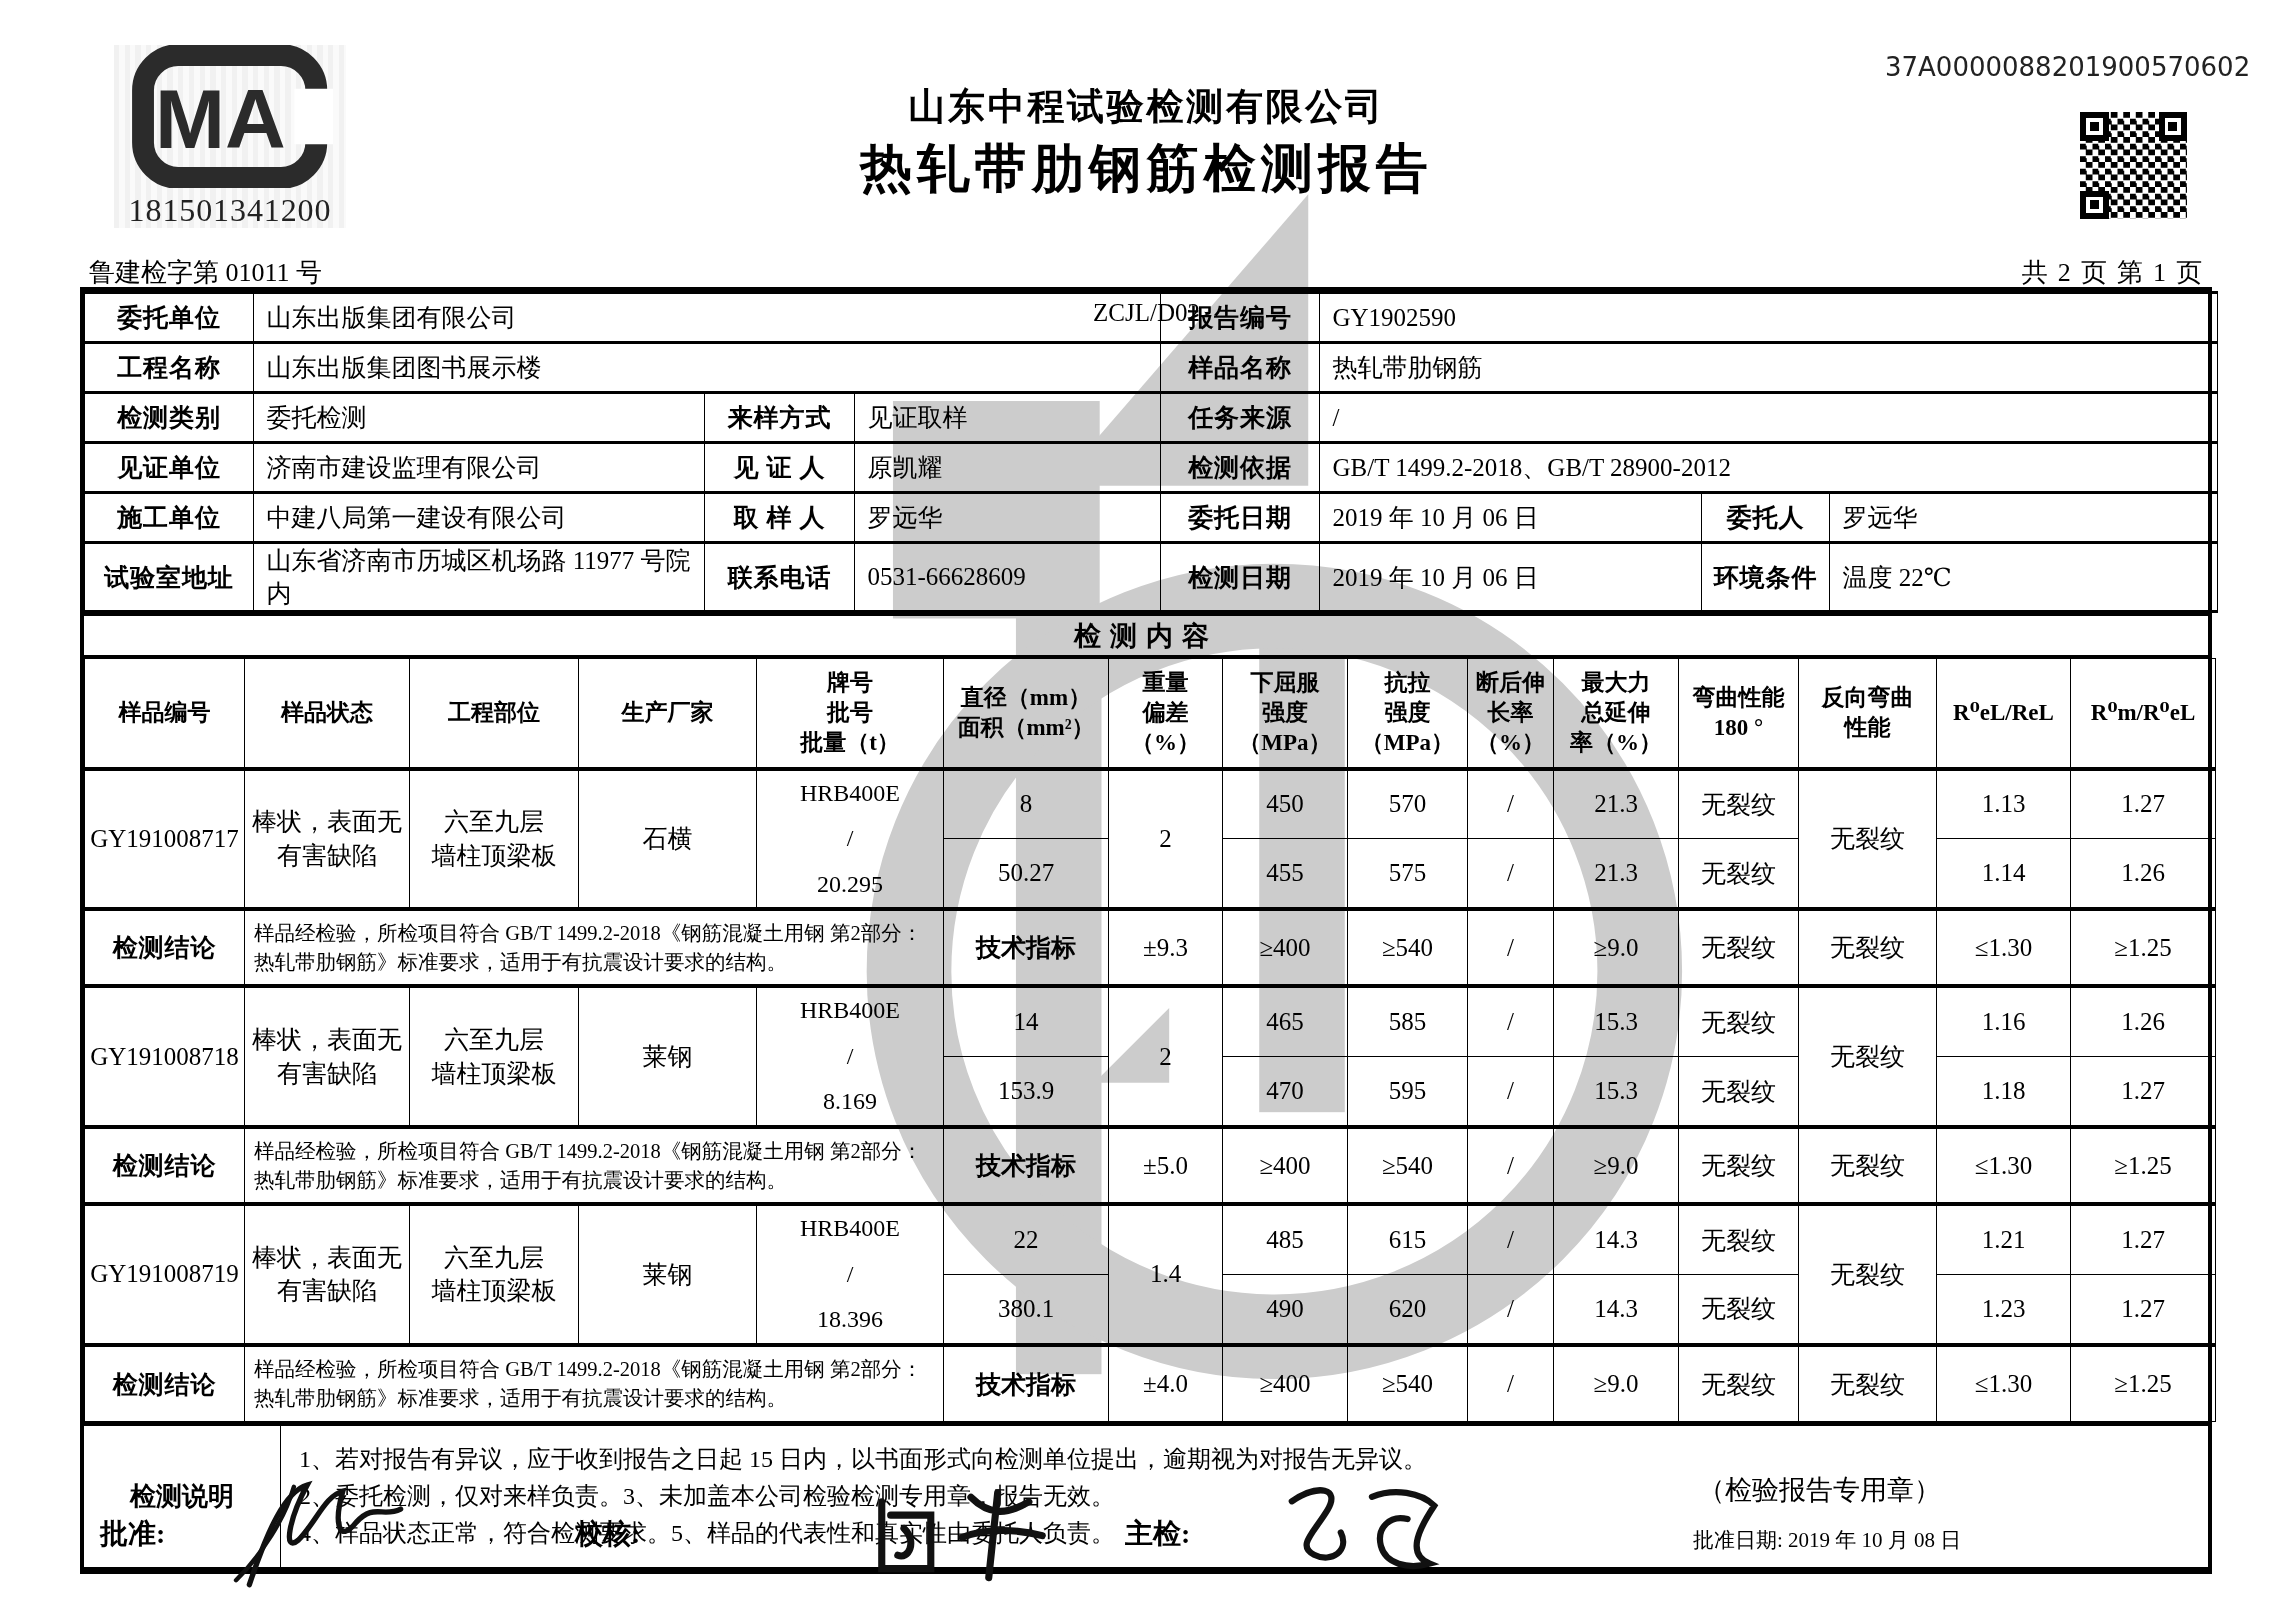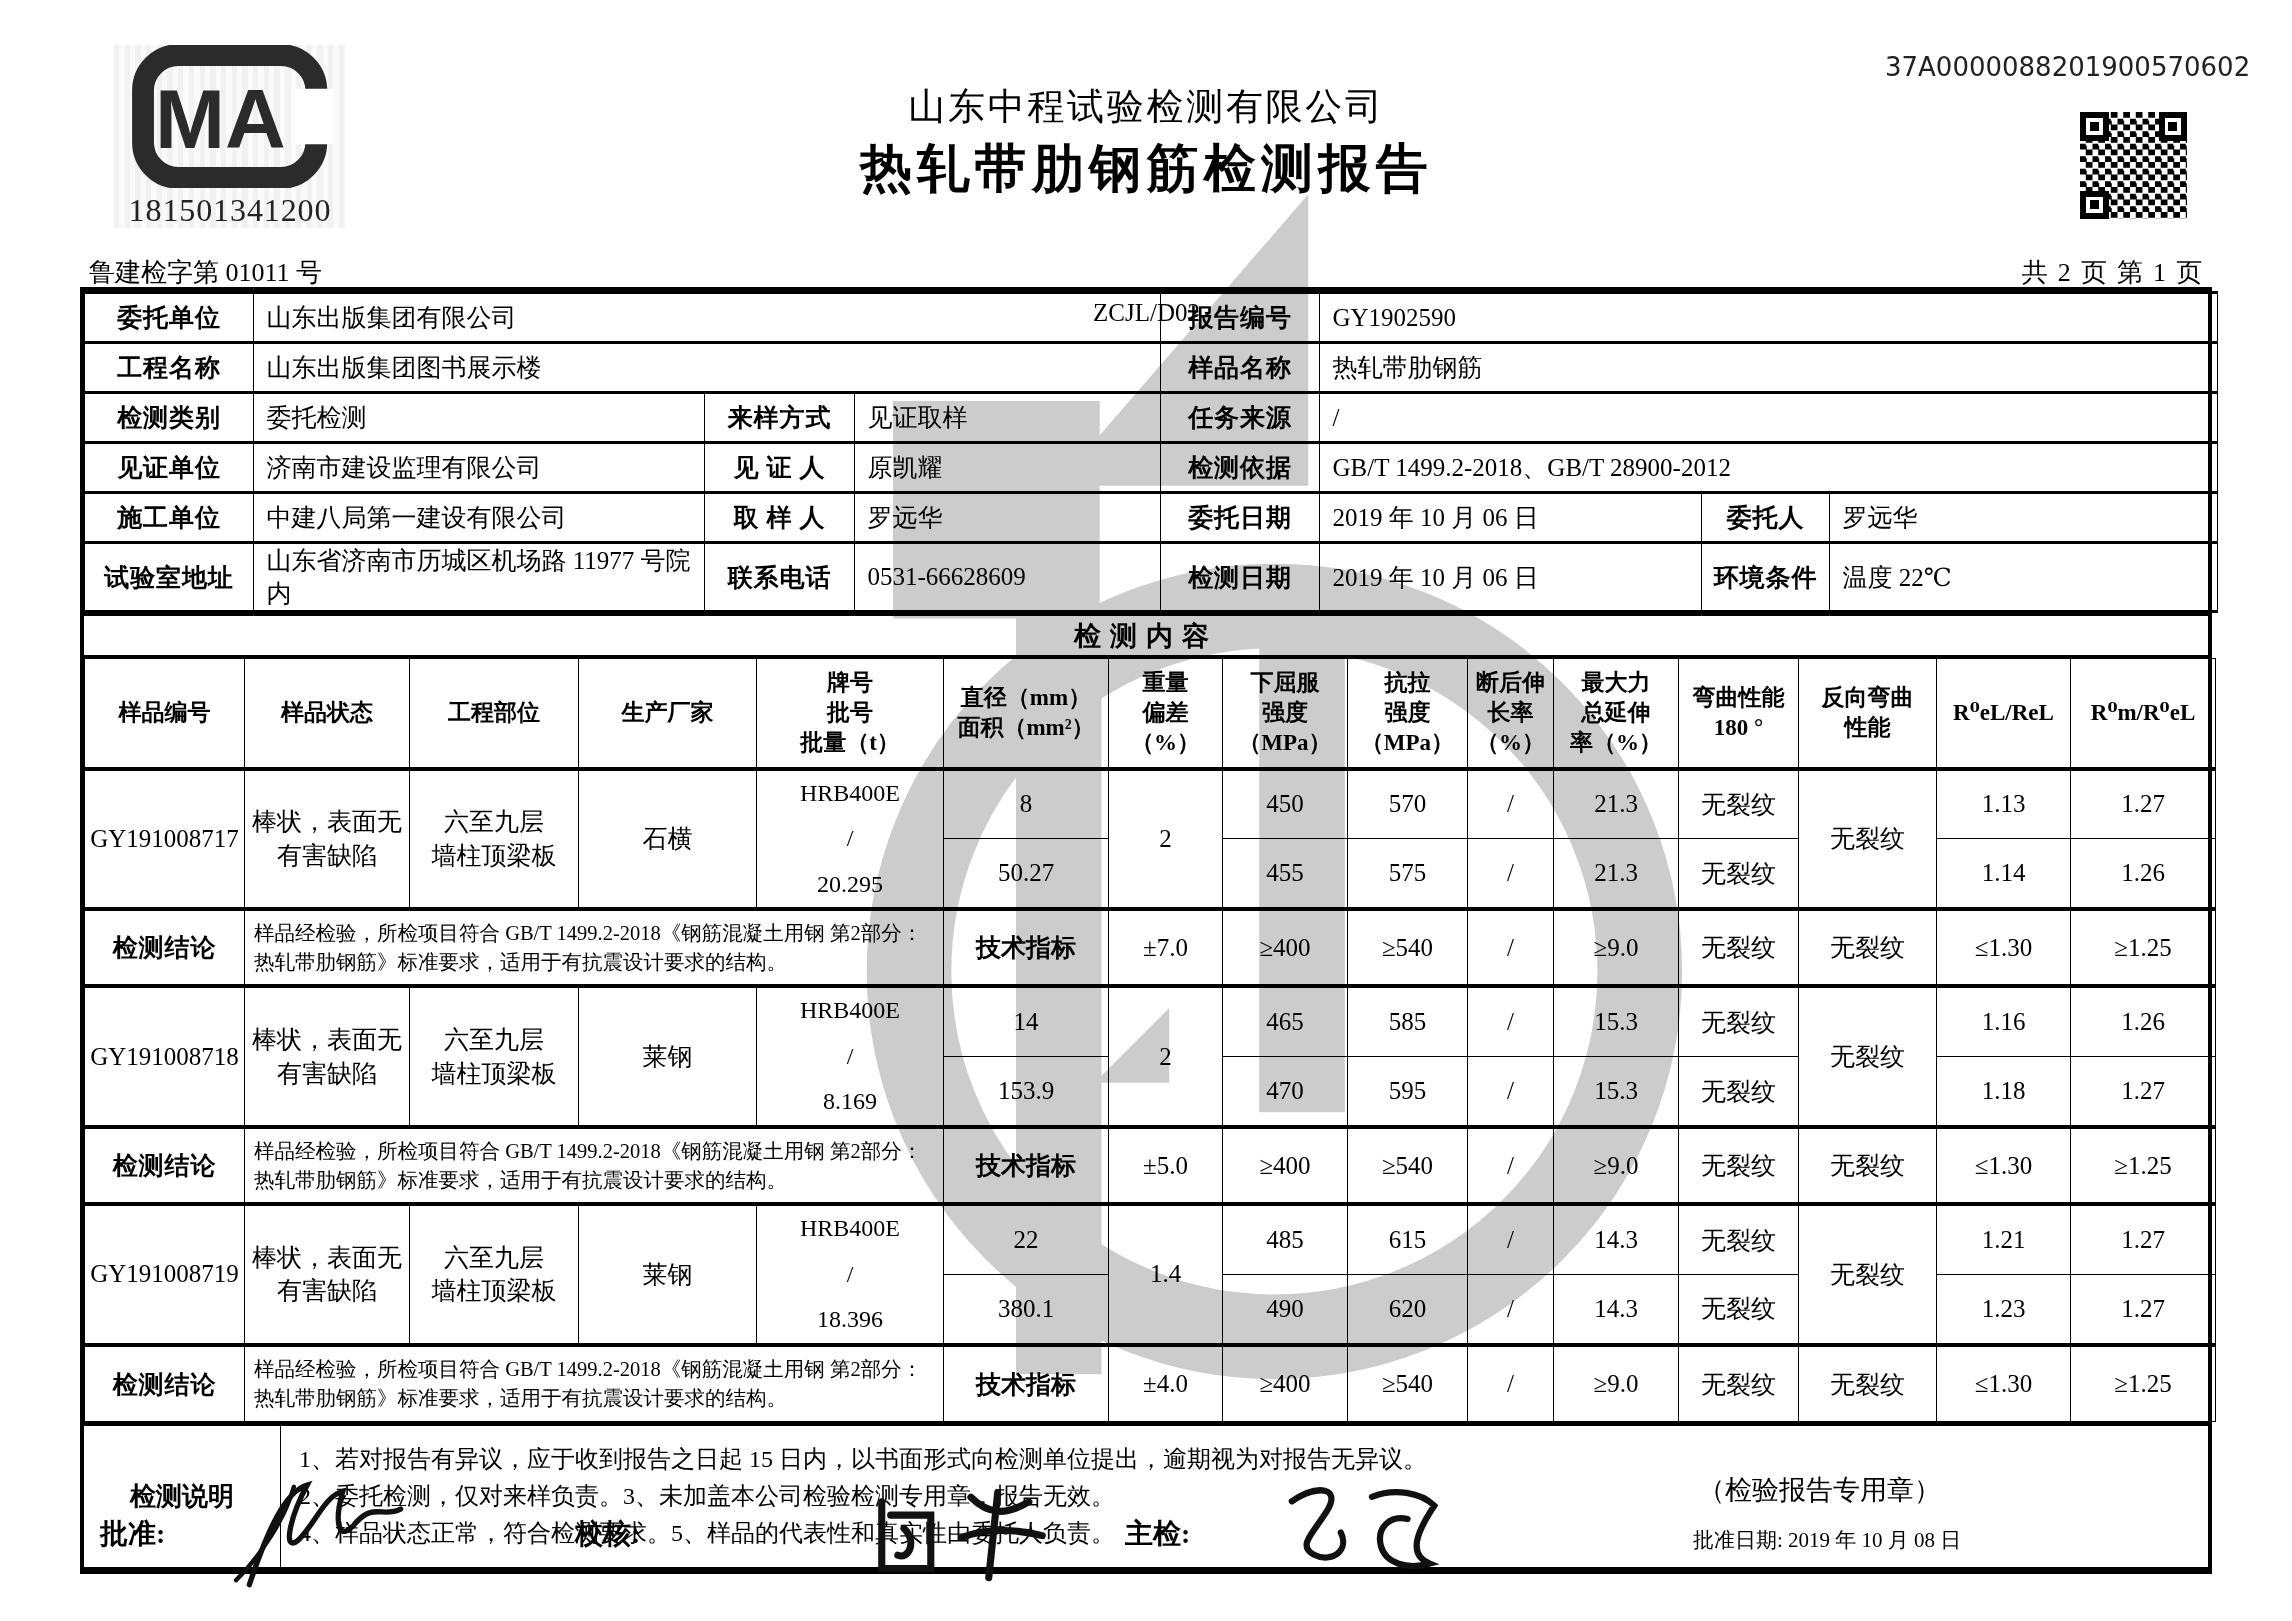--- a/index.html
+++ b/index.html
@@ -7,21 +7,21 @@
   .page { position:relative; width:2293px; height:1622px; background:#fff; overflow:hidden; color:#000; }
 
   
   .wm { position:absolute; inset:0; z-index:0; }
 
   
   .hdr-el { position:absolute; z-index:2; }
   .cma-box { left:114px; top:45px; width:232px; height:183px; text-align:center;
              background:repeating-linear-gradient(90deg,#f1f1f1 0 5.3px,#fafafa 5.3px 10.7px); }
   .cma-num { font-size:32px; letter-spacing:0.9px; color:#222; font-family:"Liberation Serif",serif; }
-  .company { left:0; right:0; top:82px; text-align:center; font-size:37px; font-weight:normal; letter-spacing:2.7px; }
+  .company { left:0; right:0; top:82px; text-align:center; font-size:37px; font-weight:bold; letter-spacing:2.7px; }
   .report-title { left:0; right:0; top:134px; text-align:center; font-size:52px; font-weight:bold; letter-spacing:5.3px; }
   .barcode-num { left:1885px; top:52px; font-size:26px; font-family:"DejaVu Sans","Liberation Sans",sans-serif; color:#222; }
   .qr { left:2080px; top:112px; width:107px; height:107px;
         background:repeating-conic-gradient(#000 0% 25%, #fff 0% 50%); background-size:12.5px 12.5px; }
   .qr .finder { position:absolute; width:28.5px; height:28.5px; border:6.2px solid #000; background:#fff; }
   .qr .finder::after { content:""; position:absolute; left:3.6px; top:3.6px; width:9px; height:9px; background:#000; }
   .qr .f1 { left:0; top:0; } .qr .f2 { right:0; top:0; } .qr .f3 { left:0; bottom:0; }
 
   .code-left { left:89px; top:255px; font-size:26px; }
   .code-center { left:0; right:0; top:255px; text-align:center; font-size:25px;margin-top:44px; }
@@ -245,21 +245,21 @@
         <td>/</td>
         <td>21.3</td>
         <td>无裂纹</td>
         <td>1.14</td>
         <td>1.26</td>
       </tr>
       <tr class="concl">
         <td class="lbl">检测结论</td>
         <td colspan="4" class="concl-txt">样品经检验，所检项目符合 GB/T 1499.2-2018《钢筋混凝土用钢 第2部分：热轧带肋钢筋》标准要求，适用于有抗震设计要求的结构。</td>
         <td class="tech">技术指标</td>
-        <td>±7.0</td>
+        <td>±9.3</td>
         <td>≥400</td>
         <td>≥540</td>
         <td>/</td>
         <td>≥9.0</td>
         <td>无裂纹</td>
         <td>无裂纹</td>
         <td>≤1.30</td>
         <td>≥1.25</td>
       </tr>
 

